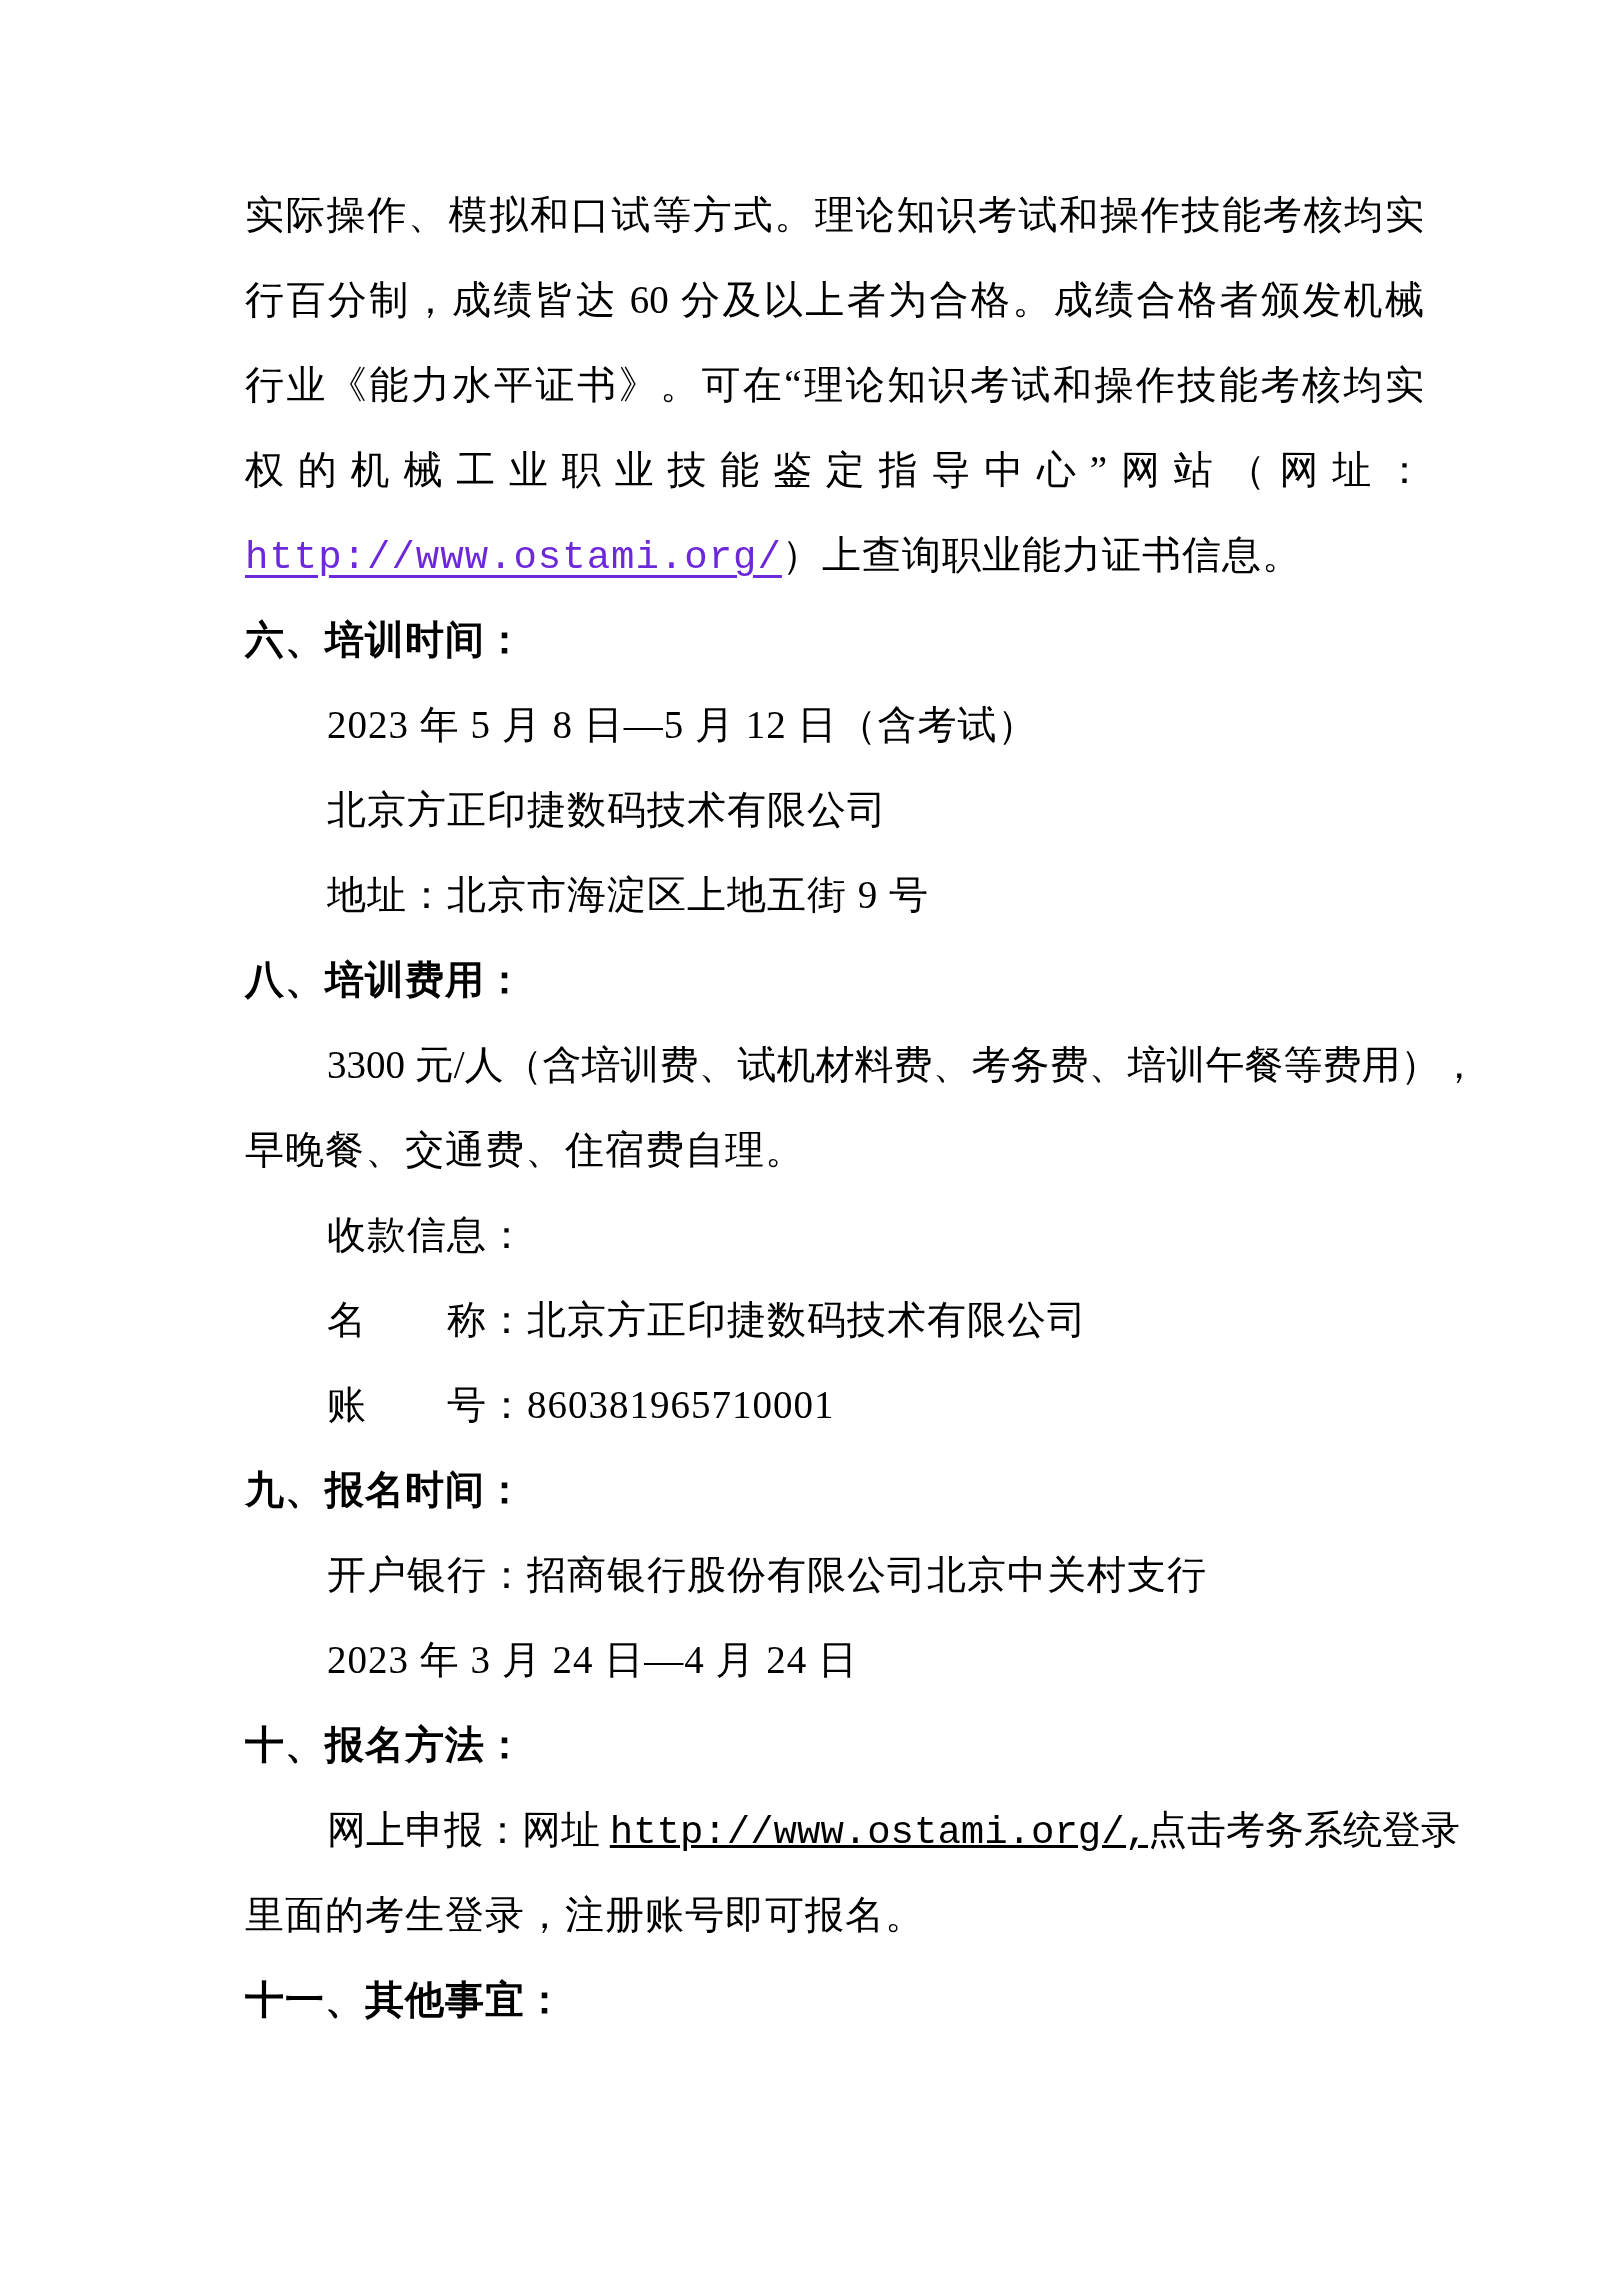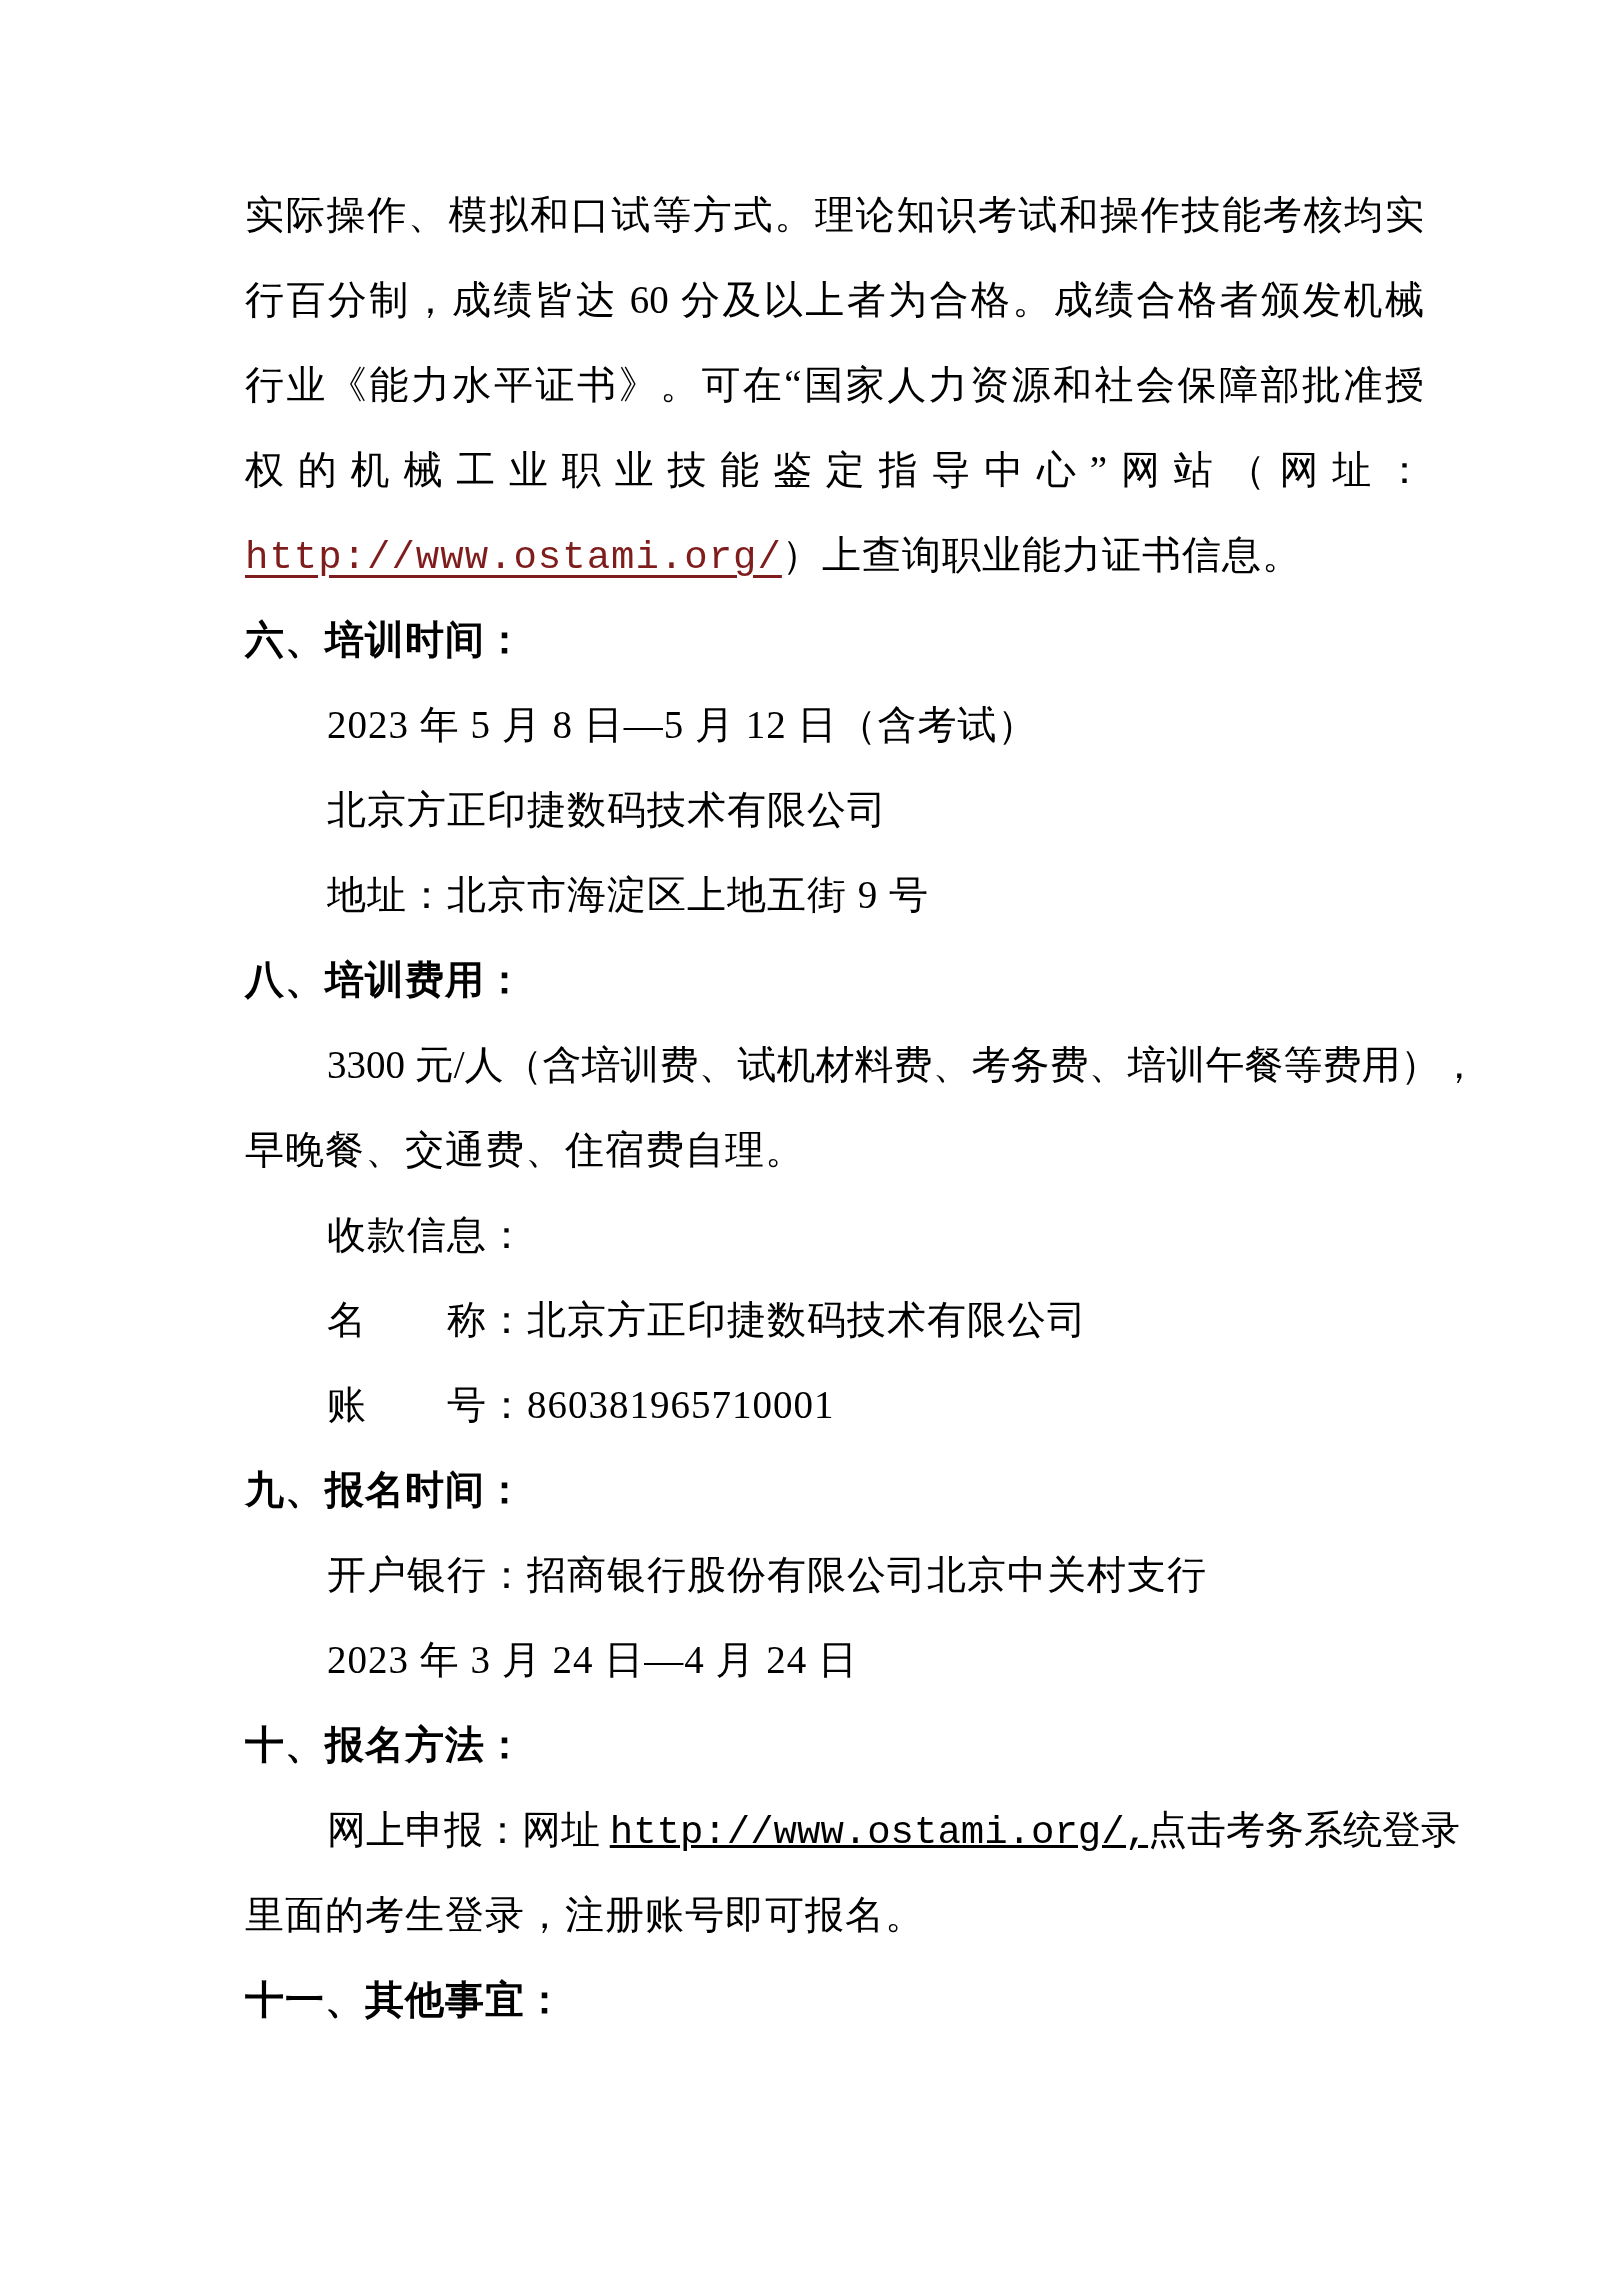--- a/index.html
+++ b/index.html
@@ -42,39 +42,39 @@
     padding-left: 82px;
   }
   
   .tight {
     letter-spacing: 0;
   }
   .head {
     font-weight: bold;
   }
   .link {
-    color: #7f1d1d;
+    color: #6d28d9;
     text-decoration: underline;
     text-underline-offset: 6.9px;
     font-family: "Liberation Mono", "DejaVu Sans Mono", monospace;
   }
   .mono {
     font-family: "Liberation Mono", "DejaVu Sans Mono", monospace;
     text-decoration: underline;
   }
 </style>
 </head>
 <body>
 
 <div class="doc">
   <div class="content">
 
     <div class="line just">实际操作、模拟和口试等方式。理论知识考试和操作技能考核均实</div>
     <div class="line just">行百分制，成绩皆达 60 分及以上者为合格。成绩合格者颁发机械</div>
-    <div class="line just">行业《能力水平证书》。可在“国家人力资源和社会保障部批准授</div>
+    <div class="line just">行业《能力水平证书》。可在“理论知识考试和操作技能考核均实</div>
     <div class="line just">权的机械工业职业技能鉴定指导中心”网站（网址：</div>
 
     <div class="line"><span class="link">http://www.ostami.org/</span><span>）上查询职业能力证书信息。</span></div>
 
     <div class="line head">六、培训时间：</div>
     <div class="line indent">2023 年 5 月 8 日—5 月 12 日（含考试）</div>
 
     <div class="line indent">北京方正印捷数码技术有限公司</div>
     <div class="line indent">地址：北京市海淀区上地五街 9 号</div>
 

